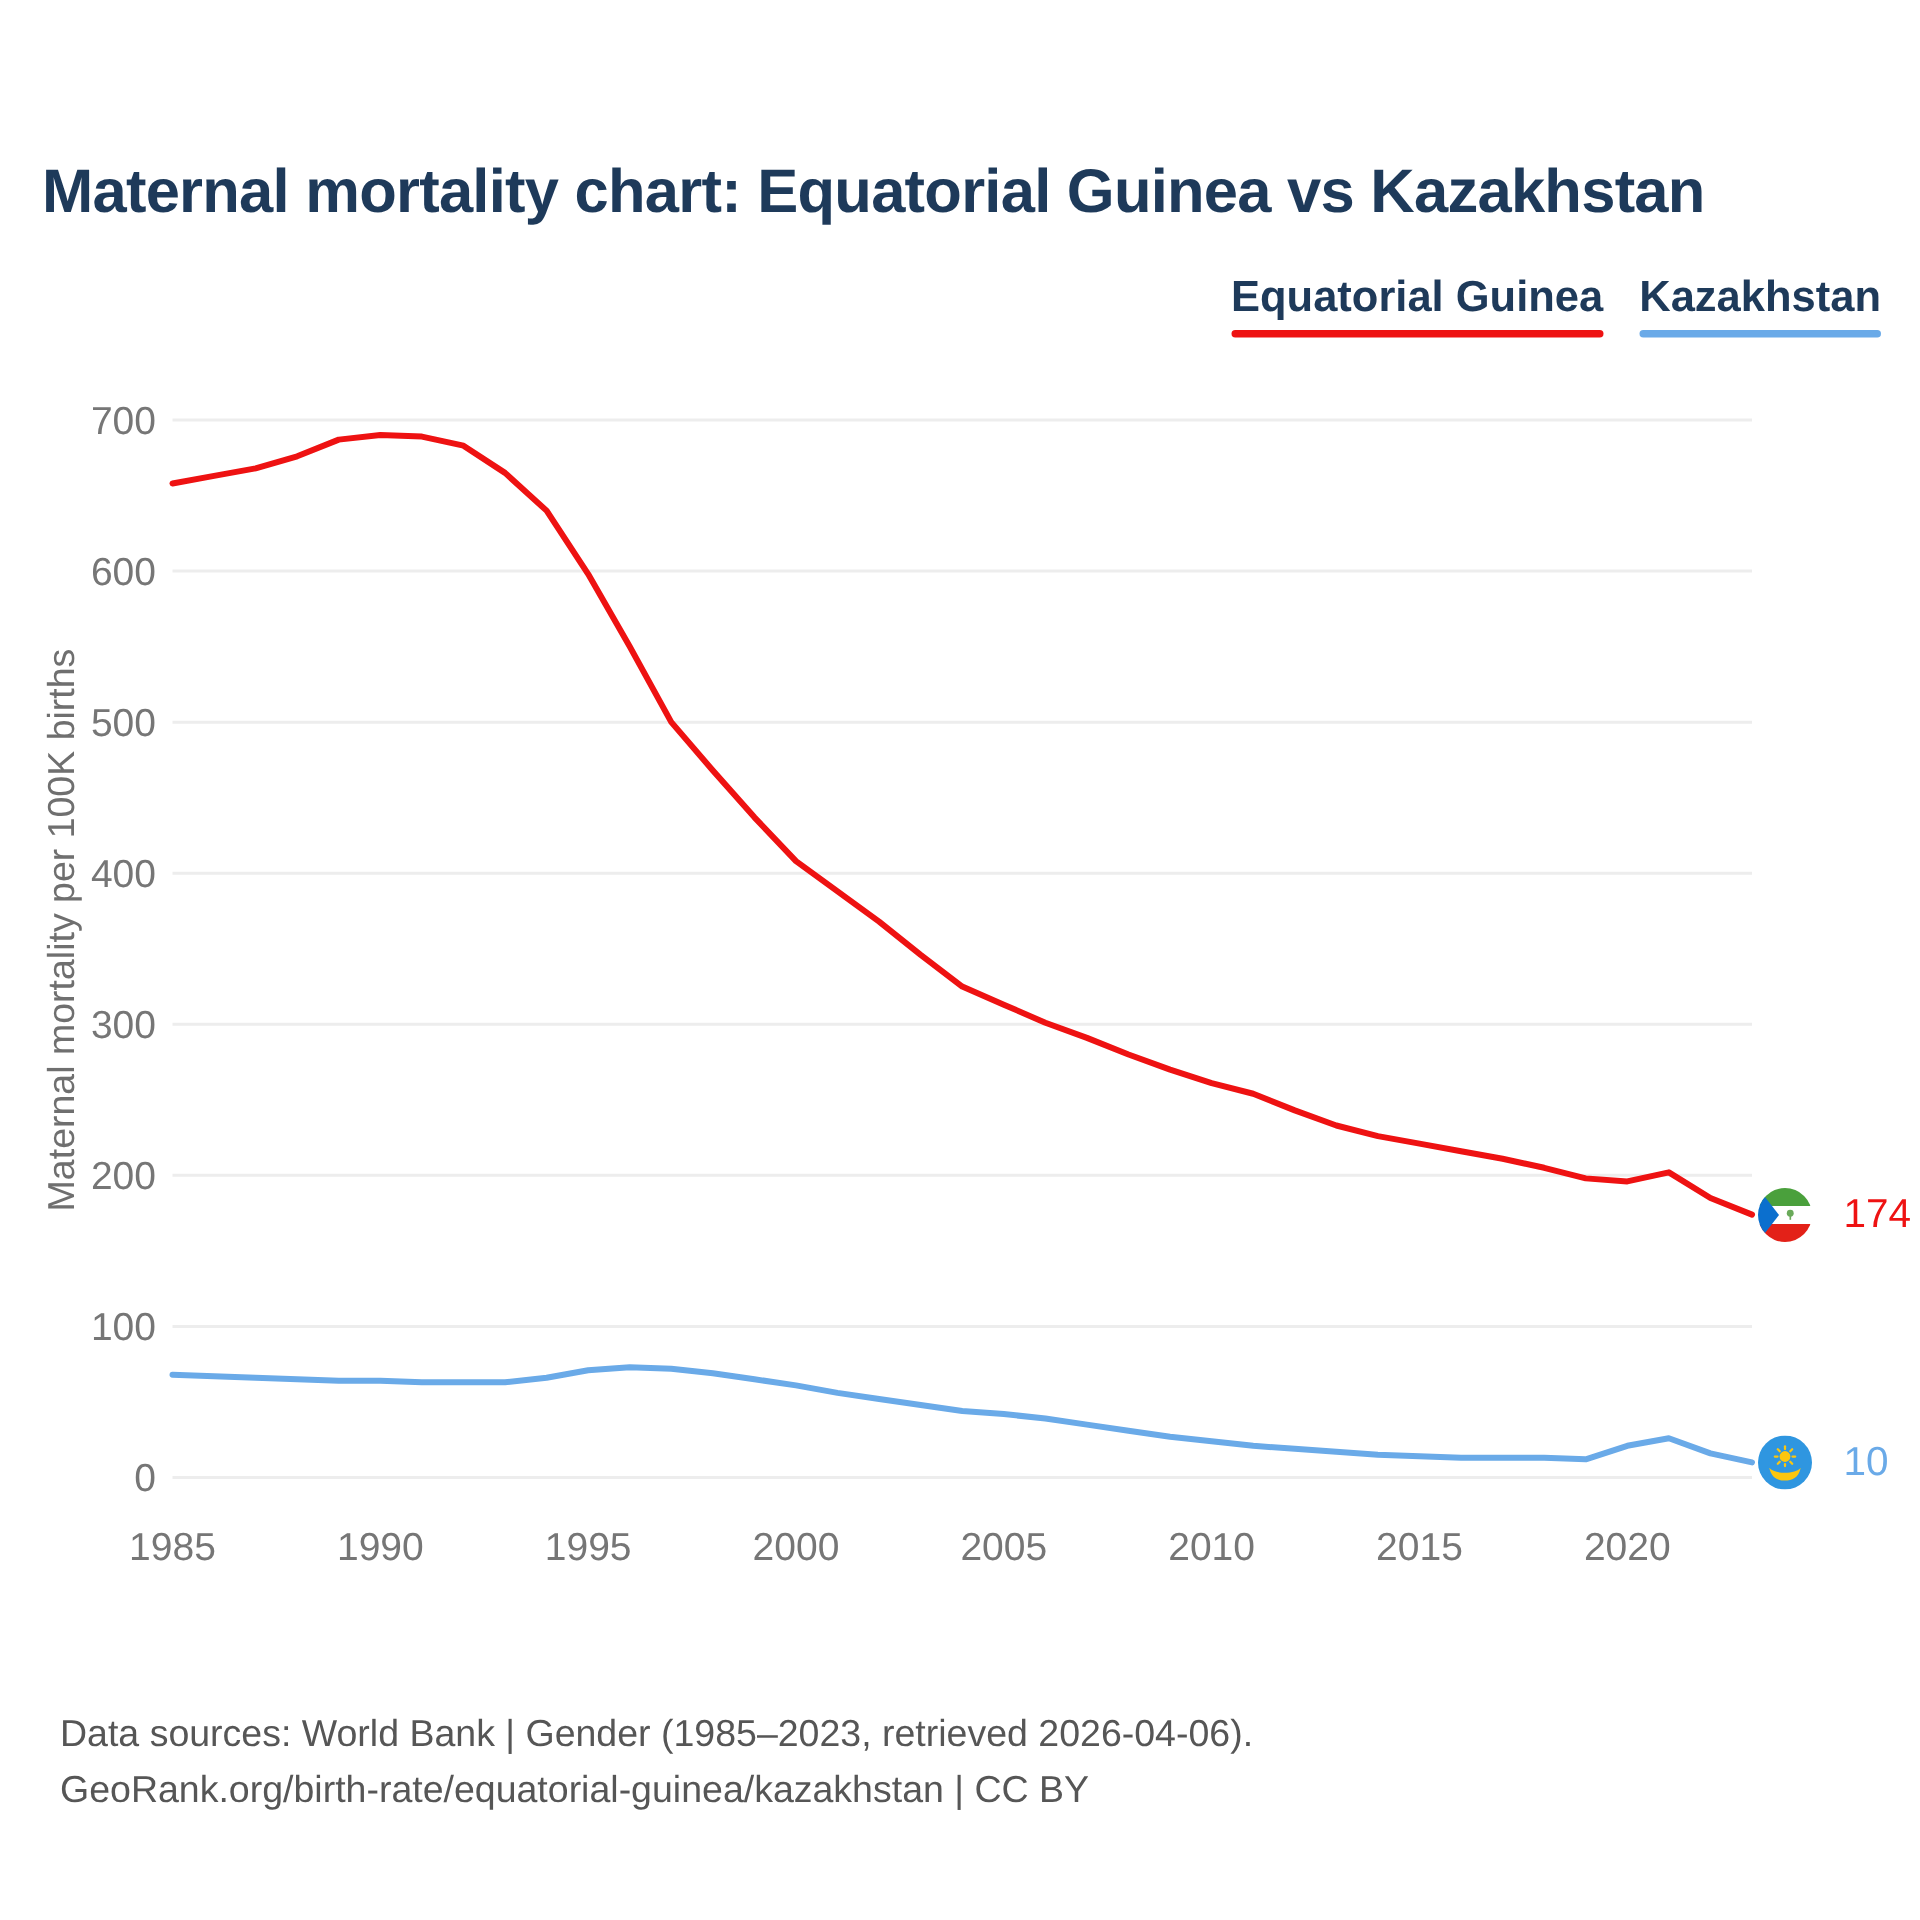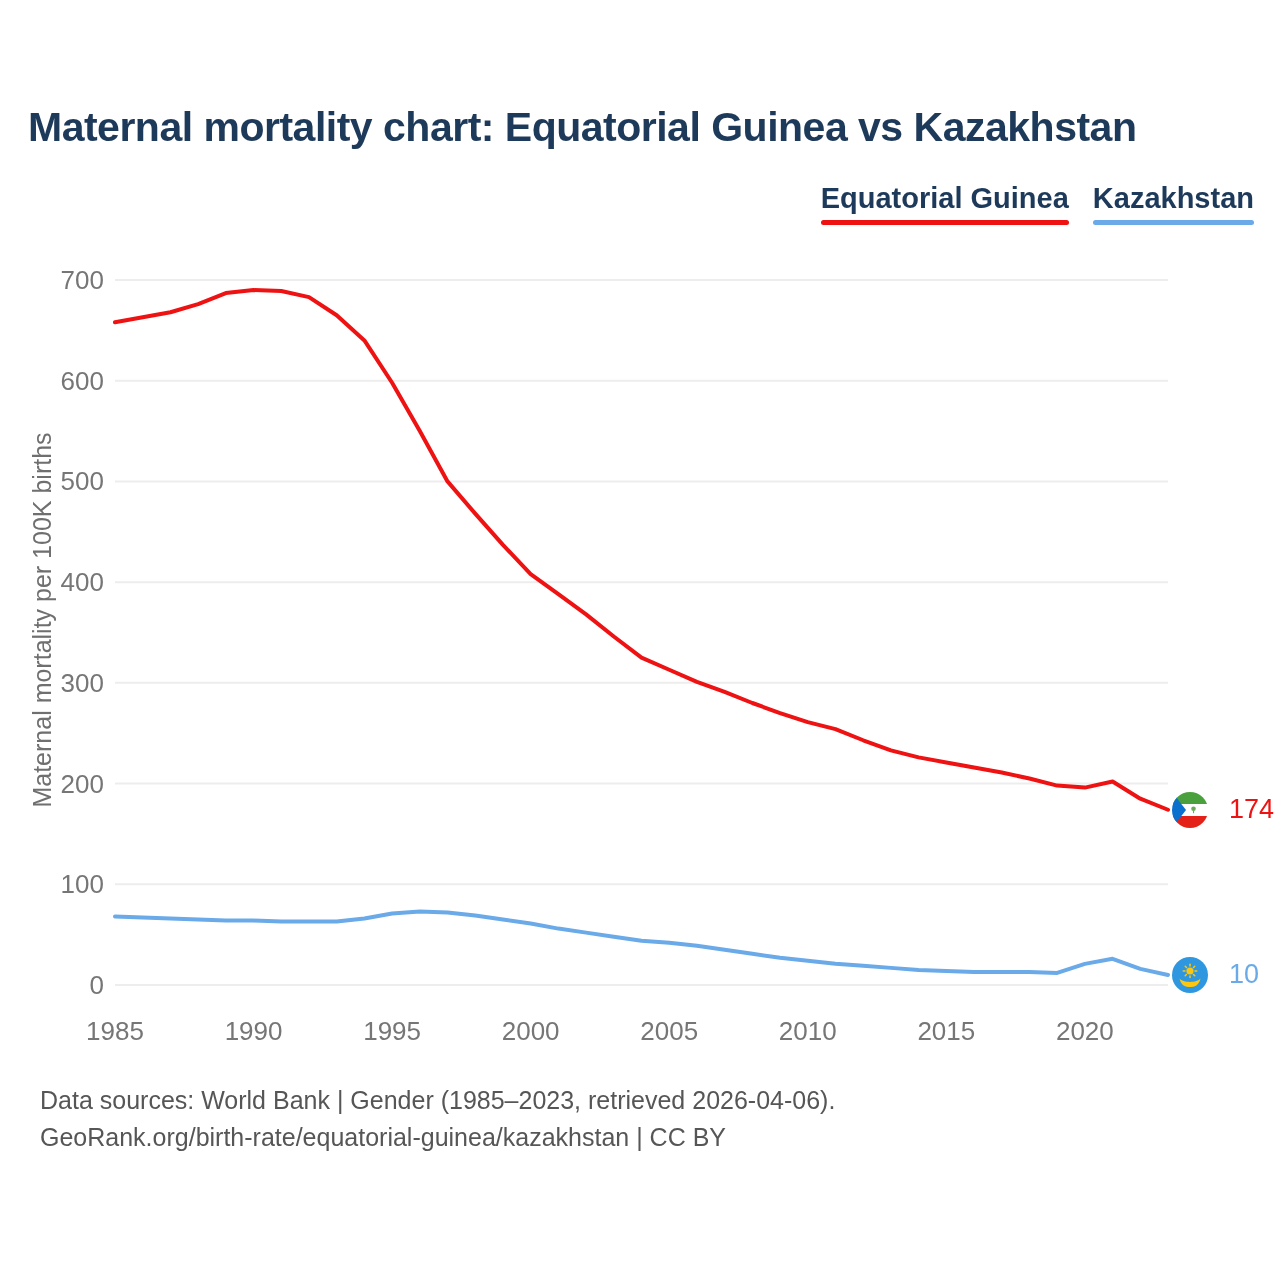--- a/index.html
+++ b/index.html
@@ -12,21 +12,21 @@
   .legend-label{font-size:29px;font-weight:600;color:#1e3a5a;white-space:nowrap;}
   .legend-bar{display:block;height:5px;border-radius:3px;margin-top:5px;background:#ccc;}
   .watermark{position:absolute;right:128px;top:266px;font-size:82px;font-weight:700;
              color:#c8c8c8;line-height:1;}
   #chart{position:absolute;left:0;top:0;width:1280px;height:1280px;}
   .tick{font-family:"Liberation Sans", sans-serif;font-size:26px;fill:#767676;}
   .ylabel-rot{position:absolute;left:42px;top:620px;transform:translate(-50%,-50%) rotate(-90deg);
               white-space:nowrap;font-size:25px;color:#6f6f6f;}
   .end-marker{position:absolute;left:1172px;display:flex;align-items:center;gap:21px;height:36px;}
   .end-label{font-size:27px;font-weight:400;}
-  .footer{position:absolute;left:40px;top:1082px;font-size:25px;color:#565656;line-height:37px;}
+  .footer{position:absolute;left:40px;top:1138px;font-size:25px;color:#565656;line-height:37px;}
 </style>
 </head>
 <body>
 
 <div class="page">
 
   <h1 class="title">Maternal mortality chart: Equatorial Guinea vs Kazakhstan</h1>
 
   <div class="legend">
     <div class="legend-item">

